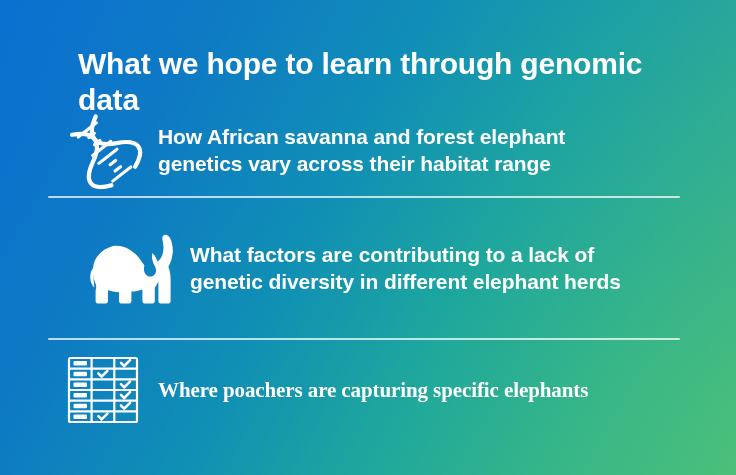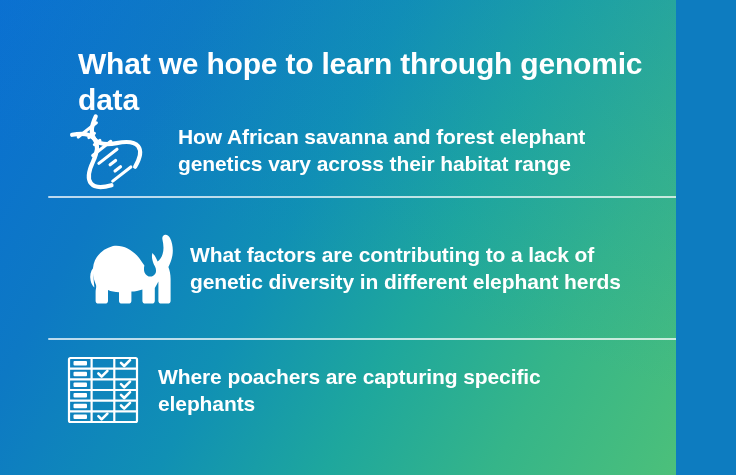--- a/index.html
+++ b/index.html
@@ -5,21 +5,21 @@
 <style>
   * { margin:0; padding:0; box-sizing:border-box; }
   html, body { width:736px; height:475px; }
   body {
     font-family:"Liberation Sans", sans-serif;
     background:#0d7cc0;
     overflow:hidden;
   }
   .slide {
     position:relative;
-    width:676px; height:475px;
+    width:736px; height:475px;
     background:
       linear-gradient(118deg,
         #0a6fd2 0%,
         #0d79c4 22%,
         #1090b4 44%,
         #1ea79d 62%,
         #35b589 80%,
         #4cc07a 100%);
     overflow:hidden;
     padding-left:31px;
@@ -44,23 +44,23 @@
 
   .rows { position:absolute; left:0; top:104px; width:736px; z-index:3; }
 
   .row {
     position:relative;
     display:flex;
     align-items:center;
     min-height:96px;
     padding-left:48px;
   }
-  .row-1 { min-height:92px;gap:20px; }
+  .row-1 { min-height:92px; }
   .row-2 { min-height:140px;margin-left:32px; }
-  .row-3 { min-height:100px; }
+  .row-3 { min-height:100px;font-family:Liberation Serif, serif; }
 
   .icon-cell {
     width:110px;
     flex:0 0 110px;
     display:flex;
     align-items:center;
     justify-content:center;
   }
   .row-text {
     flex:1 1 auto;

